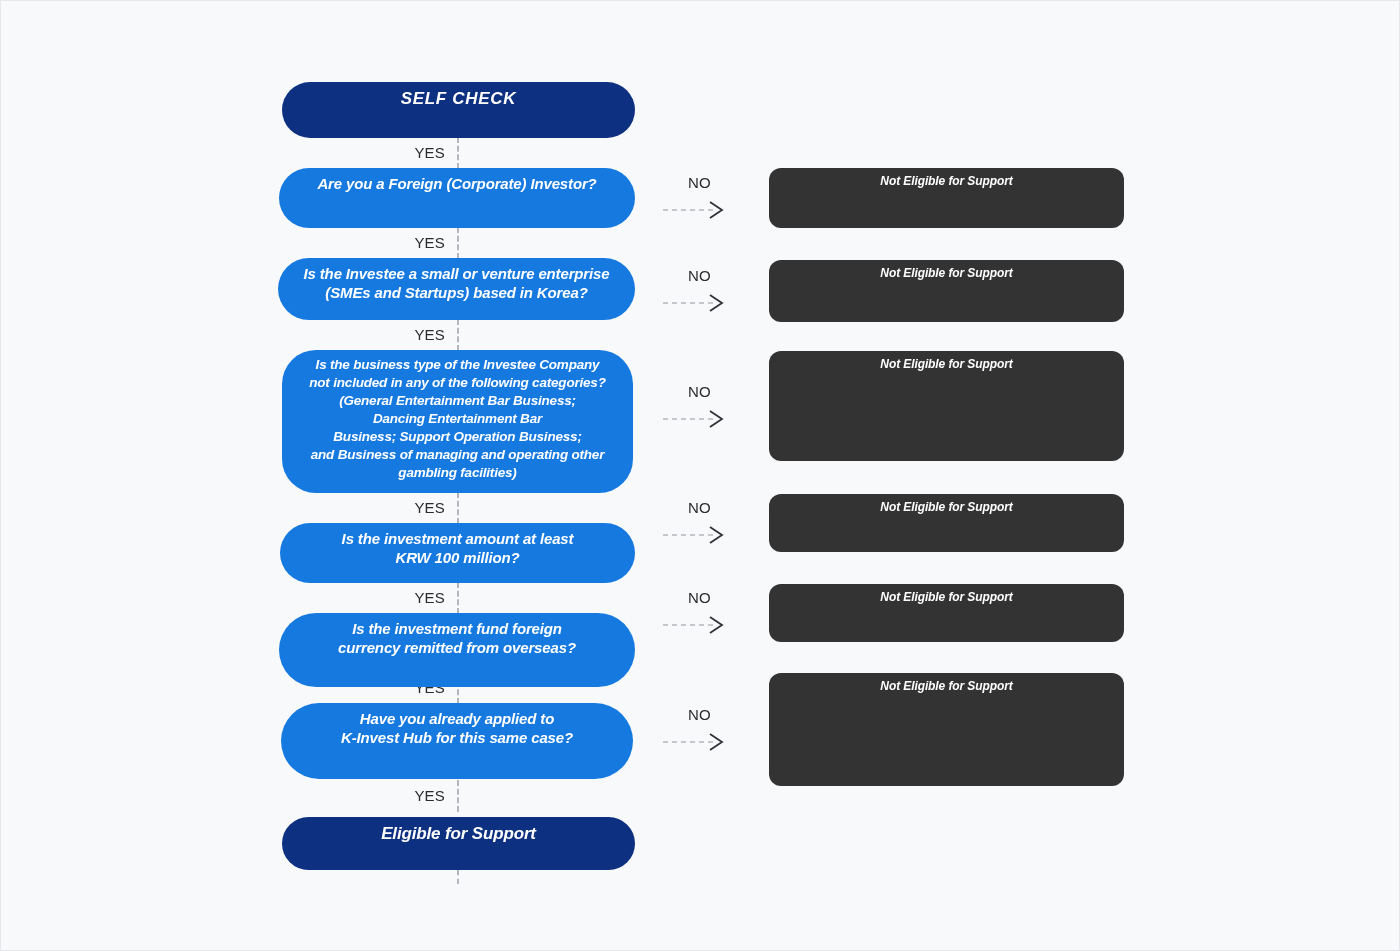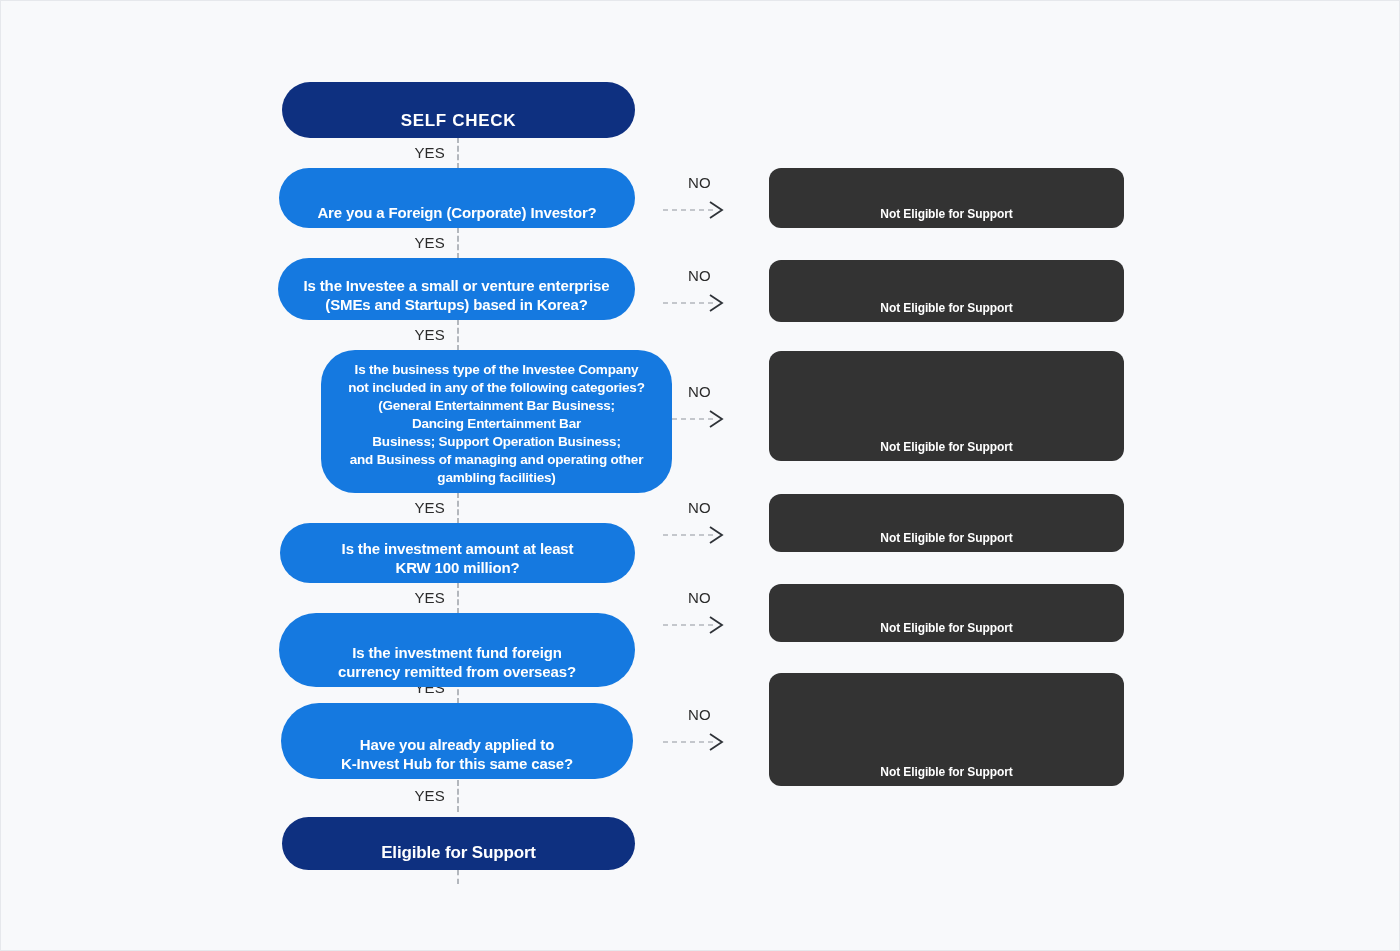--- a/index.html
+++ b/index.html
@@ -21,28 +21,29 @@
     background: #f8f9fb;
     border: 1px solid #e6e8ec;
     box-sizing: border-box;
   }
 
   
   .node {
     position: absolute;
     box-sizing: border-box;
     display: flex;
-    align-items: flex-end;
+    align-items: flex-start;
     justify-content: center;
     text-align: center;
     color: #ffffff;
     font-weight: bold;
     letter-spacing: -0.15px;
     line-height: 1.28;
     padding: 6px 16px;
+    font-style: italic;
   }
 
   .node-start,
   .node-end {
     background: #0e3080;
     border-radius: 999px;
     font-size: 17px;
   }
   .node-start {
     letter-spacing: 0.7px;
@@ -51,21 +52,20 @@
   .node-question {
     background: #1579e0;
     border-radius: 999px;
     font-size: 15px;
   }
   .node-question.tall {
     border-radius: 34px;
     font-size: 13.5px;
     line-height: 1.33;
     letter-spacing: -0.2px;
-    margin-left: 39px;
   }
 
   .node-terminal {
     background: #333333;
     border-radius: 12px;
     font-size: 12px;
     letter-spacing: -0.1px;
   }
 
   

